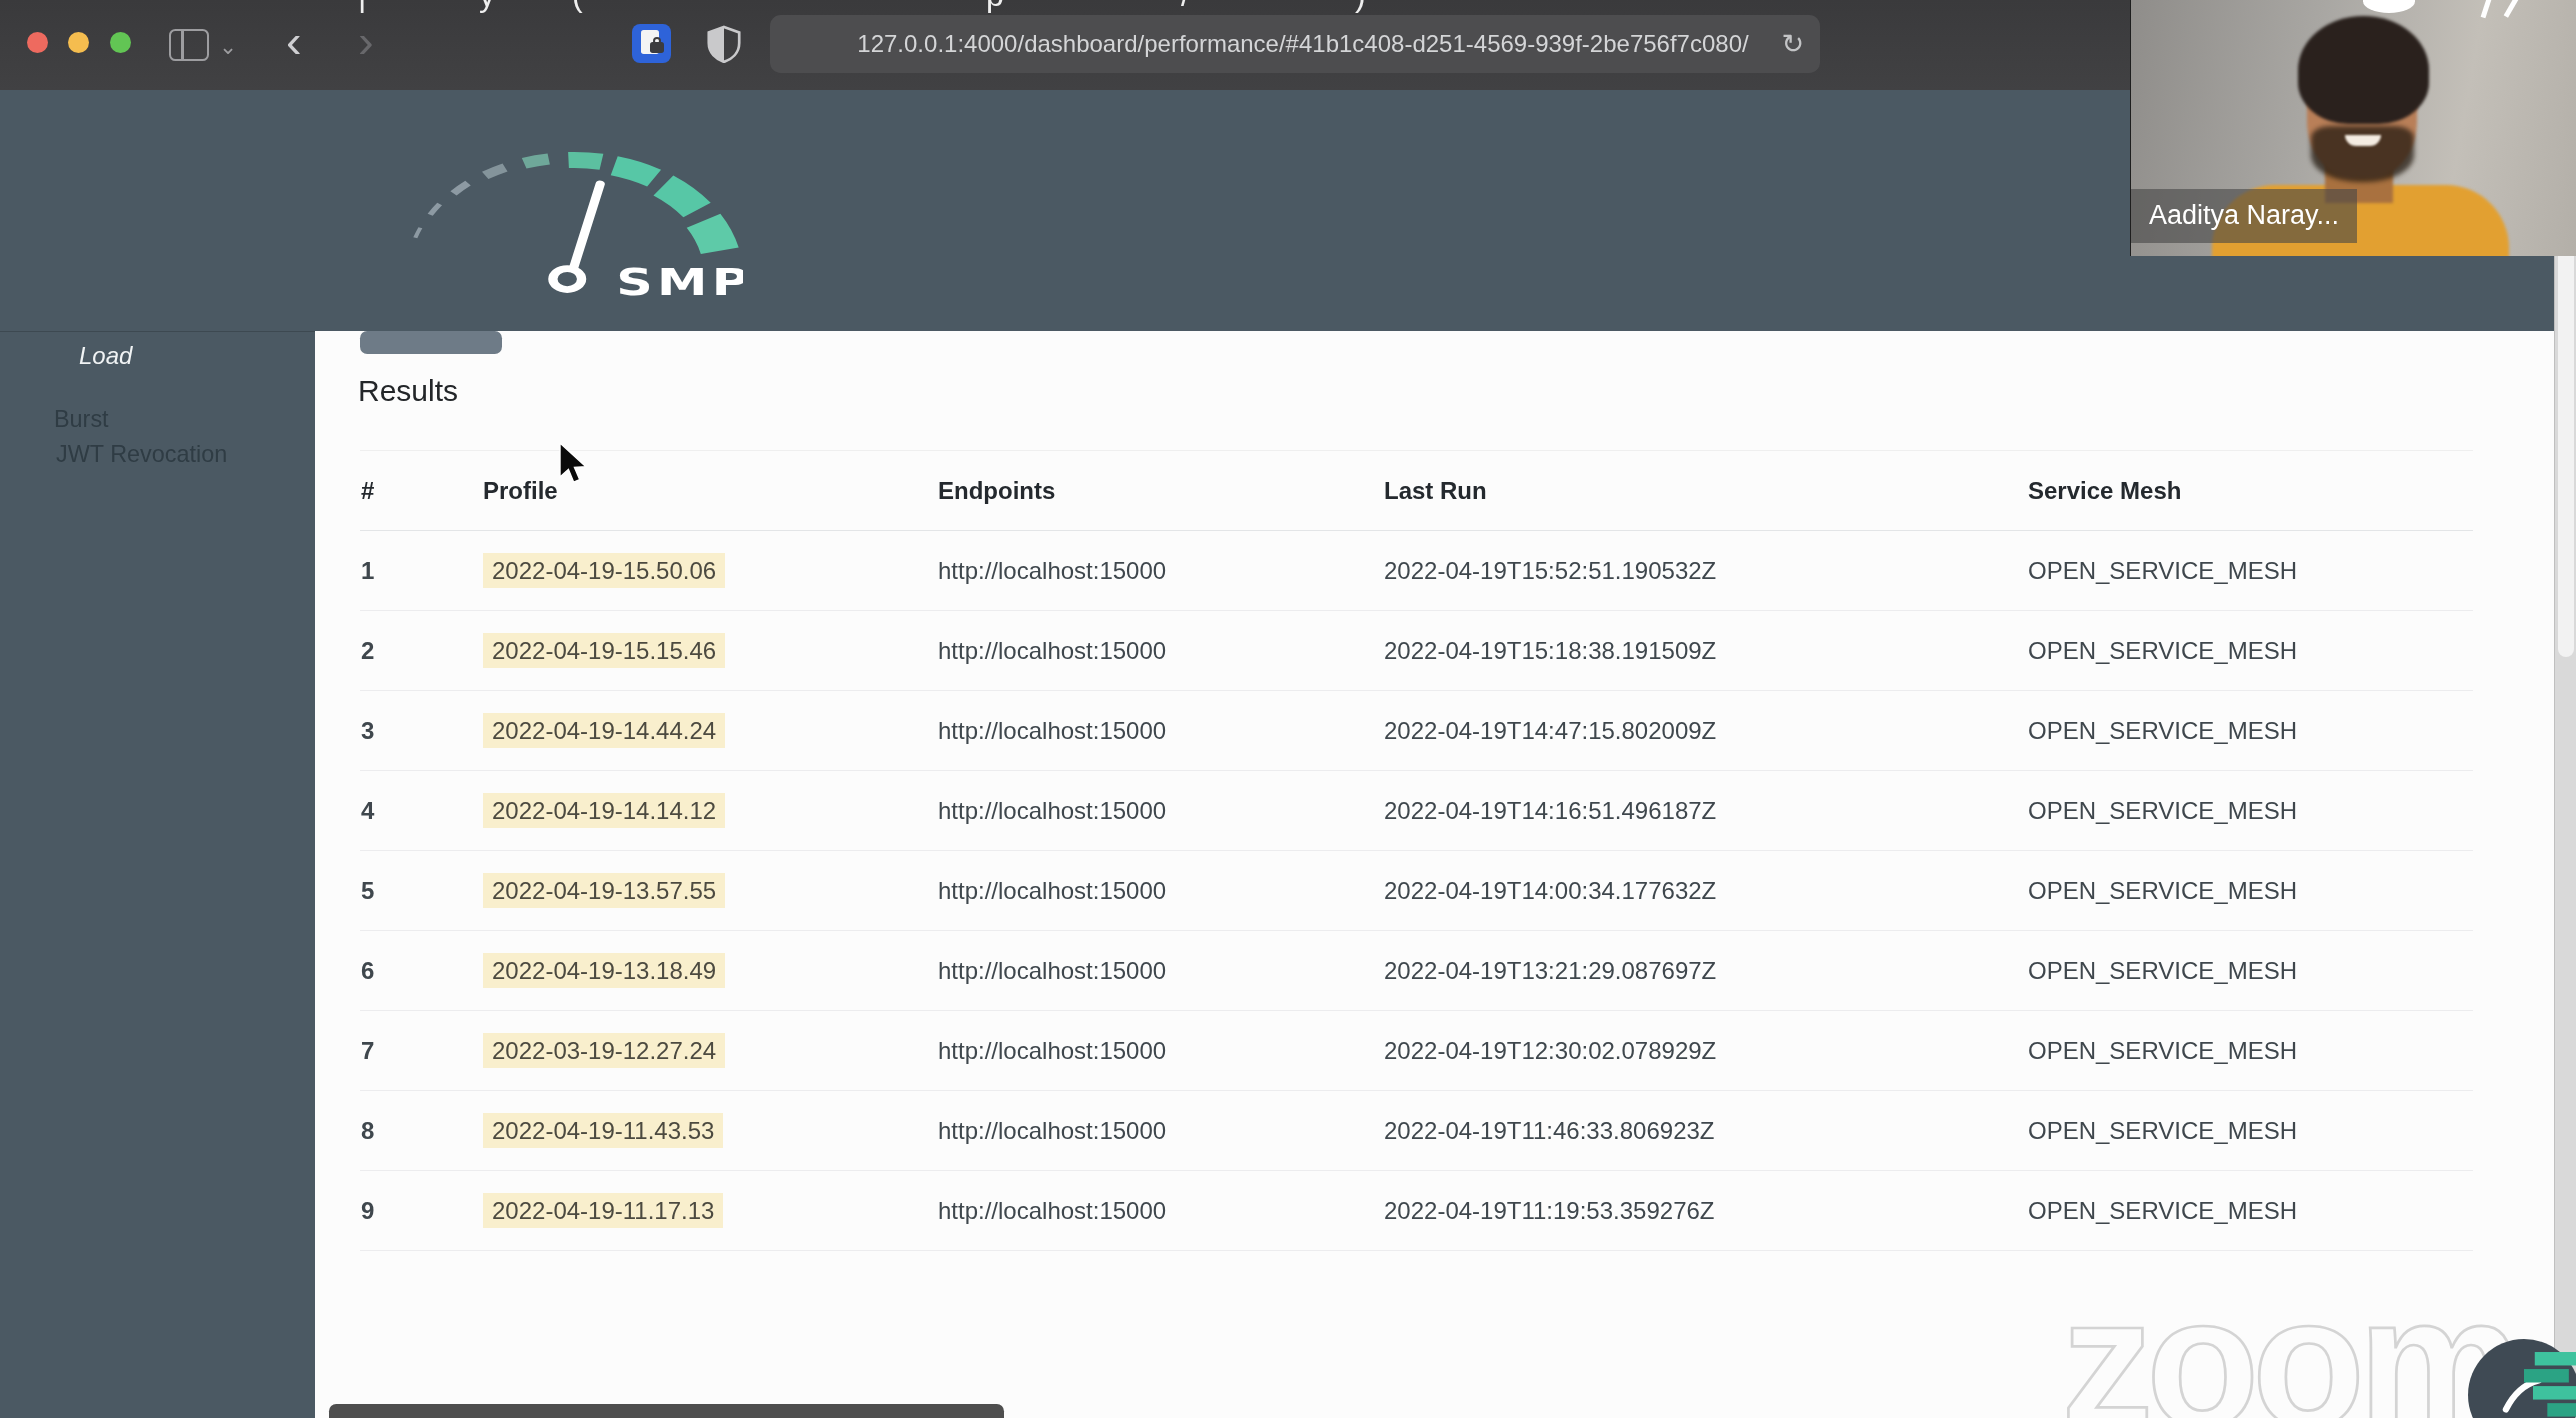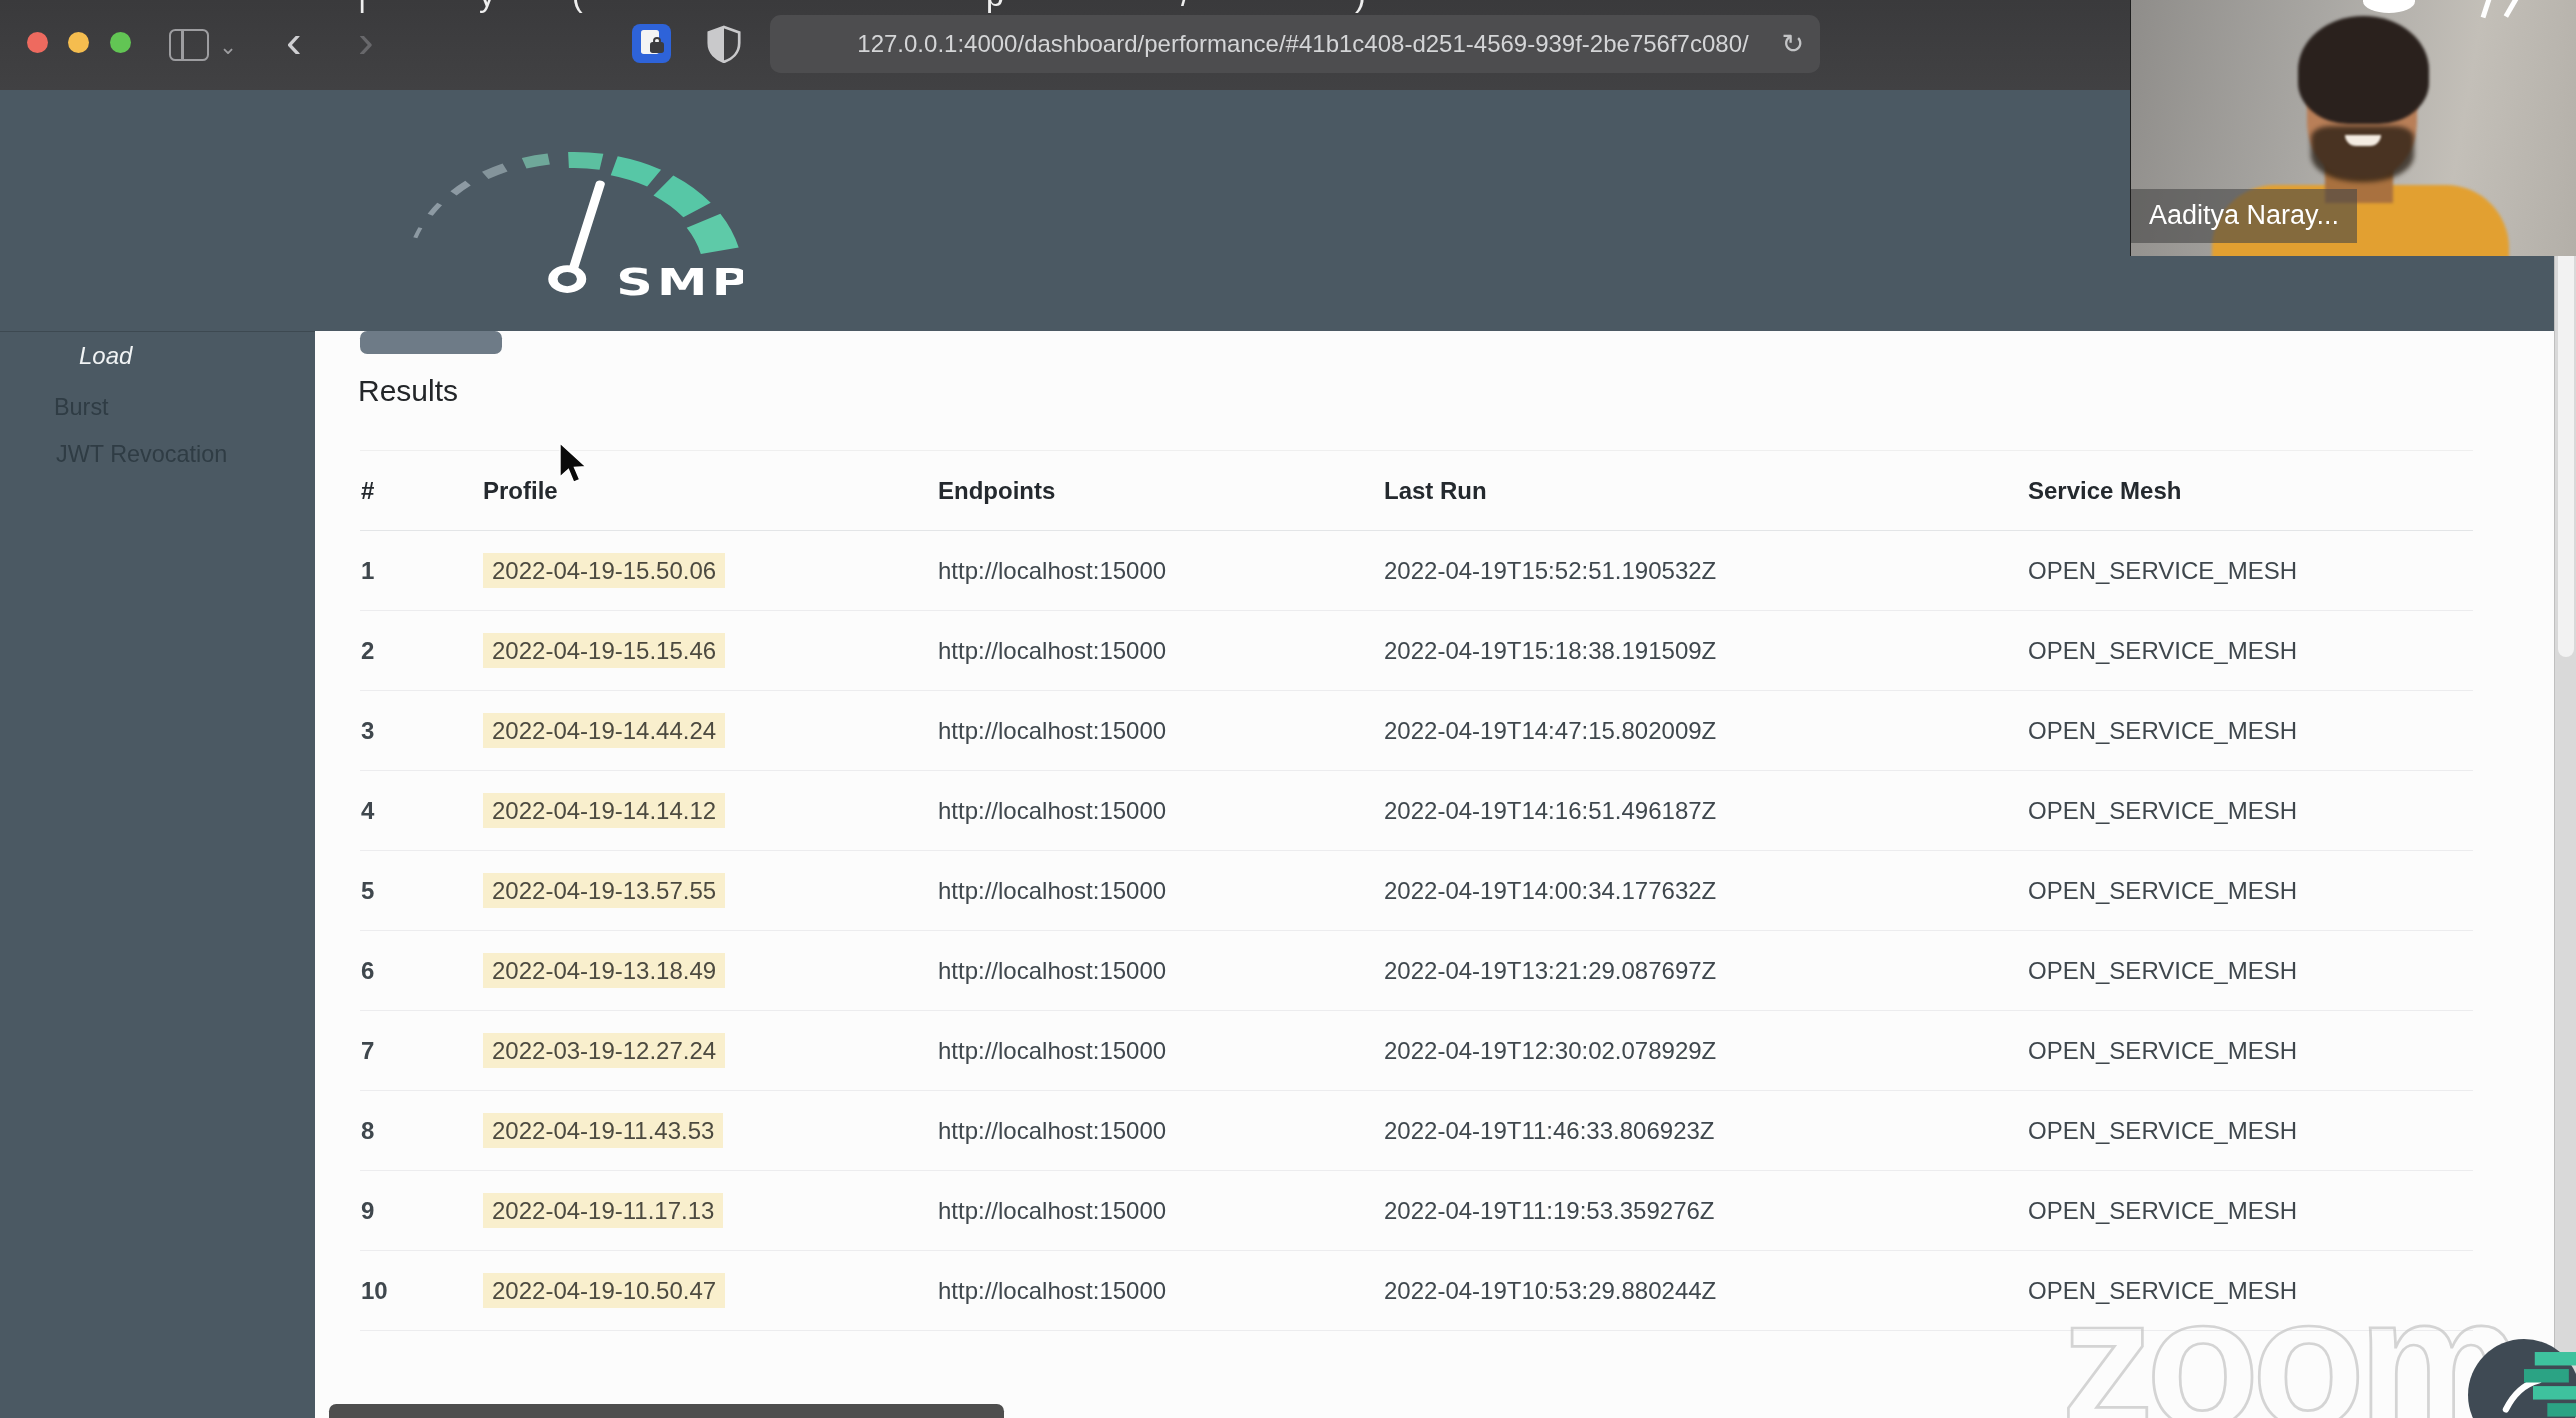--- a/index.html
+++ b/index.html
@@ -146,21 +146,21 @@
       <path d="M305.8,114.4 A180,180 0 0 1 345.6,154.2" stroke="#57c7a6" stroke-width="40" fill="none"></path>
       <path d="M353.3,171.5 A177,177 0 0 1 372.5,220.2" stroke="#5ecaa8" stroke-width="46" fill="none"></path>
       <line x1="199" y1="250" x2="231" y2="112" stroke="#ffffff" stroke-width="11" stroke-linecap="round"></line>
       <circle cx="192" cy="266" r="17" fill="none" stroke="#ffffff" stroke-width="11"></circle>
       <text x="250" y="292" fill="#ffffff" font-size="60" font-weight="bold" letter-spacing="5" font-family="DejaVu Sans, sans-serif">SMP</text>
     </svg>
 
   </div>
 
   <div class="abs side-load">Load</div>
-  <div class="abs side-dim" style="left:54px;top:304px">Burst</div>
+  <div class="abs side-dim" style="left:54px;top:316px">Burst</div>
   <div class="abs side-dim" style="left:56px;top:351px">JWT Revocation</div>
 
   <div class="abs panel">
     <div class="abs panel-tab"></div>
     <div class="abs h-results">Results</div>
 
     <table class="results">
       <colgroup>
         <col style="width:122px">
           <col style="width:455px">
@@ -232,27 +232,20 @@
           <td><span class="hl">2022-04-19-11.43.53</span></td>
           <td>http://localhost:15000</td>
           <td>2022-04-19T11:46:33.806923Z</td>
           <td>OPEN_SERVICE_MESH</td>
         </tr>
         <tr>
           <td class="num">9</td>
           <td><span class="hl">2022-04-19-11.17.13</span></td>
           <td>http://localhost:15000</td>
           <td>2022-04-19T11:19:53.359276Z</td>
-          <td>OPEN_SERVICE_MESH</td>
-        </tr>
-        <tr>
-          <td class="num">10</td>
-          <td><span class="hl">2022-04-19-10.50.47</span></td>
-          <td>http://localhost:15000</td>
-          <td>2022-04-19T10:53:29.880244Z</td>
           <td>OPEN_SERVICE_MESH</td>
         </tr>
       </tbody>
     </table>
 
   </div>
 
   <div class="abs hscroll"></div>
   <div class="abs vtrack">
     <div class="abs vhandle" style="left:2.7px;"></div>

